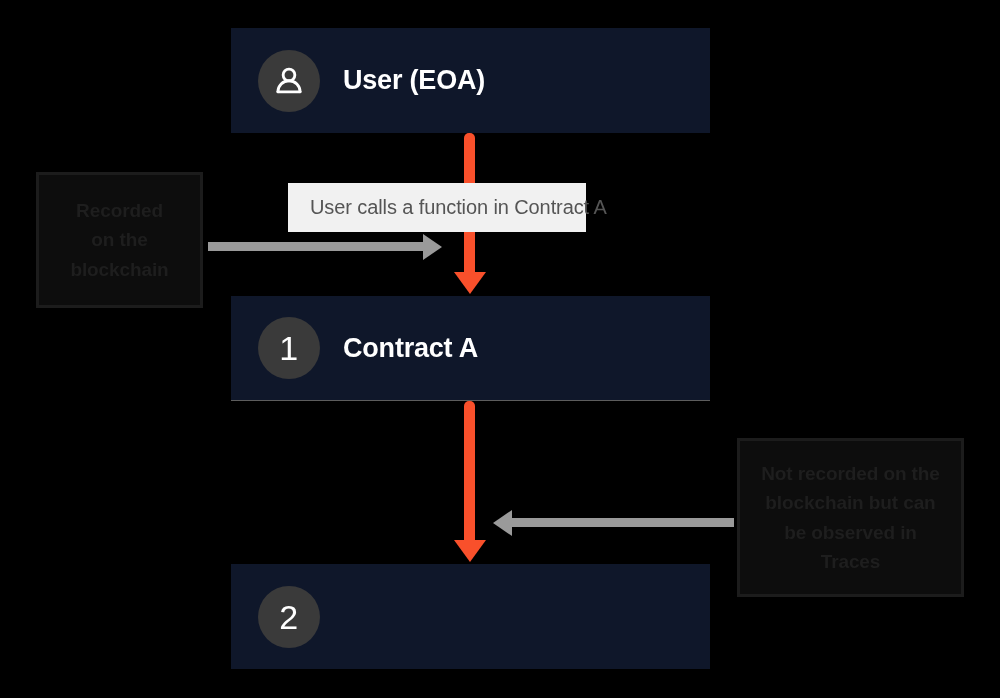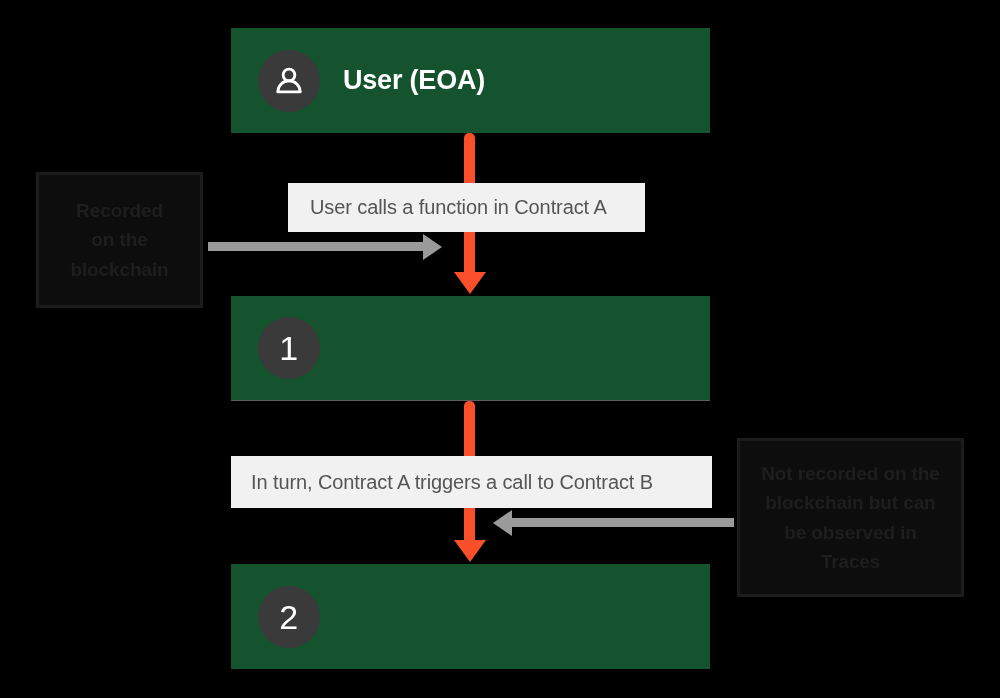--- a/index.html
+++ b/index.html
@@ -19,21 +19,21 @@
     background: #000000;
     overflow: hidden;
   }
 
   
   .node {
     position: absolute;
     left: 231px;
     width: 479px;
     height: 105px;
-    background: #14532d;
+    background: #0f172a;
     display: flex;
     align-items: center;
     box-sizing: border-box;
   }
   .node-a { border-bottom: 1.5px solid #5d5d5d; }
 
   .badge {
     position: absolute;
     left: 27px;
     width: 62px;
@@ -157,35 +157,33 @@
         </svg>
       </span>
     </div>
     <div class="node-label">User (EOA)</div>
   </div>
 
   <div class="node node-a" style="top:296px;">
     <div class="badge">
       <span class="badge-num">1</span>
     </div>
+    <div class="node-label">Contract A</div>
   </div>
 
   <div class="node" style="top:564px;">
     <div class="badge">
       <span class="badge-num">2</span>
     </div>
   </div>
 
-  <div class="chip" style="left:288px; top:183px; width:357px; height:49px; padding-left:22px;">
+  <div class="chip" style="left:288px; top:183px; width:298px; height:49px; padding-left:22px;">
     <span class="chip-text">User calls a function in Contract A</span>
   </div>
 
-  <div class="chip" style="left:231px; top:456px; width:481px; height:52px; padding-left:20px;">
-    <span class="chip-text">In turn, Contract A triggers a call to Contract B</span>
-  </div>
 
   <div class="gray-shaft" style="left:208px; top:242px; width:215px;"></div>
   <div class="gray-head-right" style="left:423px; top:234px;"></div>
 
   <div class="gray-shaft" style="left:512px; top:518px; width:222px;"></div>
   <div class="gray-head-left" style="left:493px; top:510px;"></div>
 
   <div class="callout" style="left:36px; top:172px; width:167px; height:136px;">
     <div class="callout-text">
       <div>Recorded</div>

